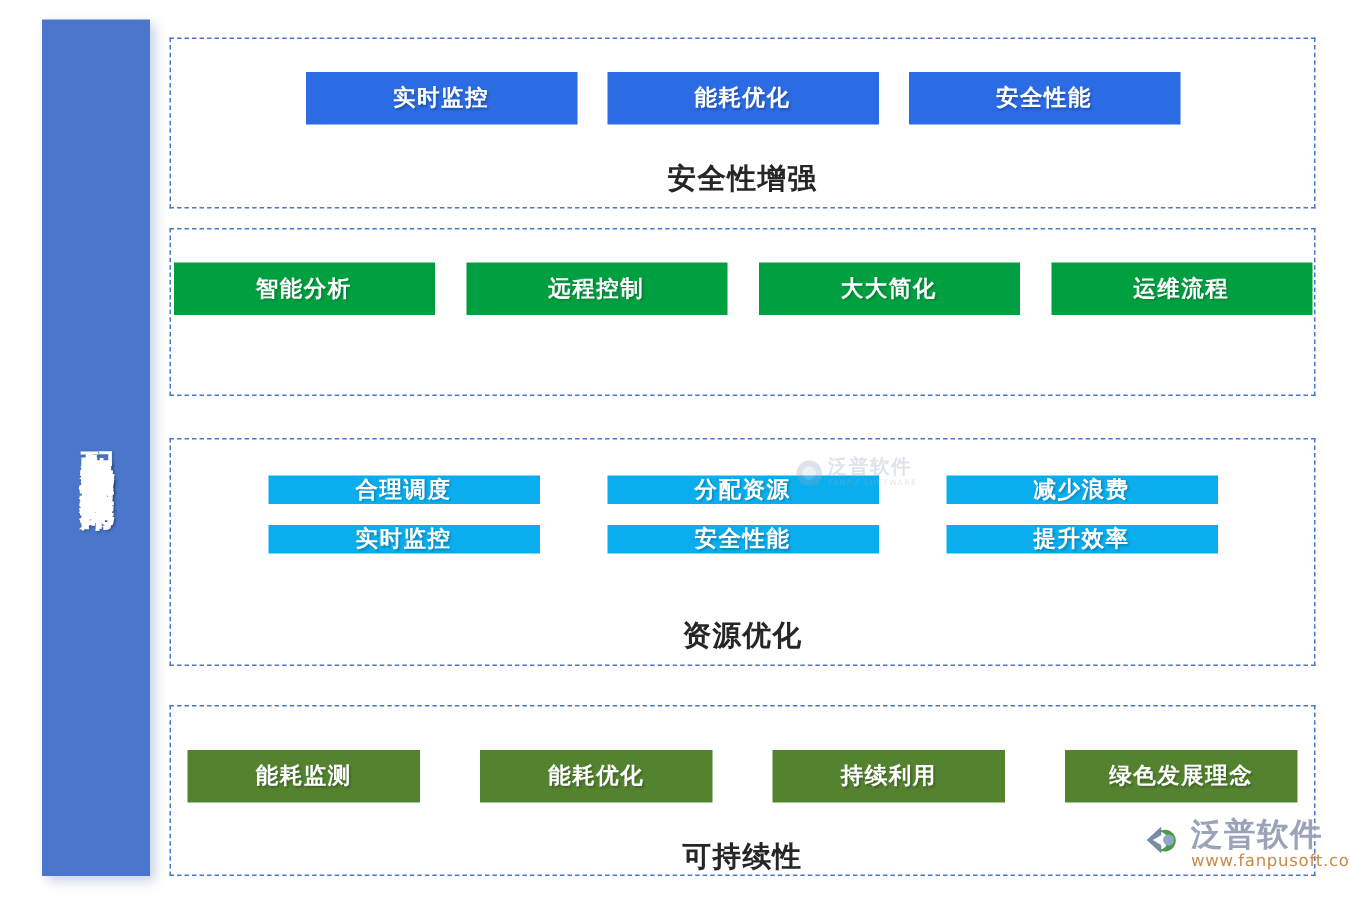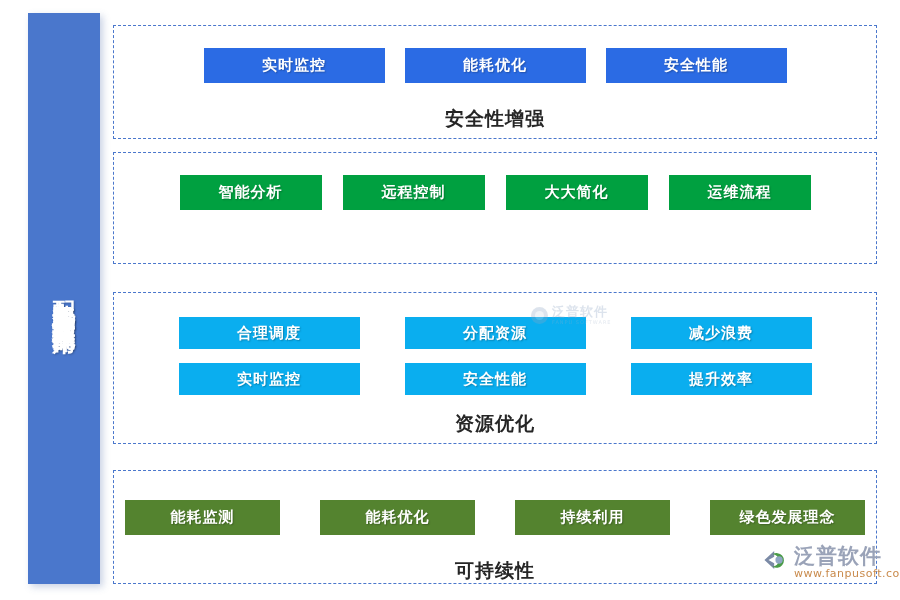--- a/index.html
+++ b/index.html
@@ -92,27 +92,27 @@
   }
 
   
   #panel-0 .tag-rows { top: 22px; }
   #panel-0 .tag { width: 181px; height: 35px; background: #2b6be4; }
   #panel-0 .tag-row { gap: 20px; }
   #panel-0 .group-label { top: 70px; }
 
   
   #panel-1 .tag-rows { top: 22px; }
-  #panel-1 .tag { width: 142px; height: 35px; background: #00a040; }
+  #panel-1 .tag { width: 174px; height: 35px; background: #00a040; }
   #panel-1 .tag-row { gap: 21px; }
   #panel-1 .group-label { top: 70px; }
 
   
   #panel-2 .tag-rows { top: 24px; }
-  #panel-2 .tag { width: 181px; height: 32px; background: #0aaeef; }
+  #panel-2 .tag { width: 181px; height: 19px; background: #0aaeef; }
   #panel-2 .tag-row { gap: 45px; }
   #panel-2 .tag-row + .tag-row { margin-top: 14px; }
   #panel-2 .group-label { top: 108px; }
 
   
   #panel-3 .tag-rows { top: 29px; }
   #panel-3 .tag { width: 155px; height: 35px; background: #54832f; }
   #panel-3 .tag-row { gap: 40px; }
   #panel-3 .group-label { top: 77px; }
 

